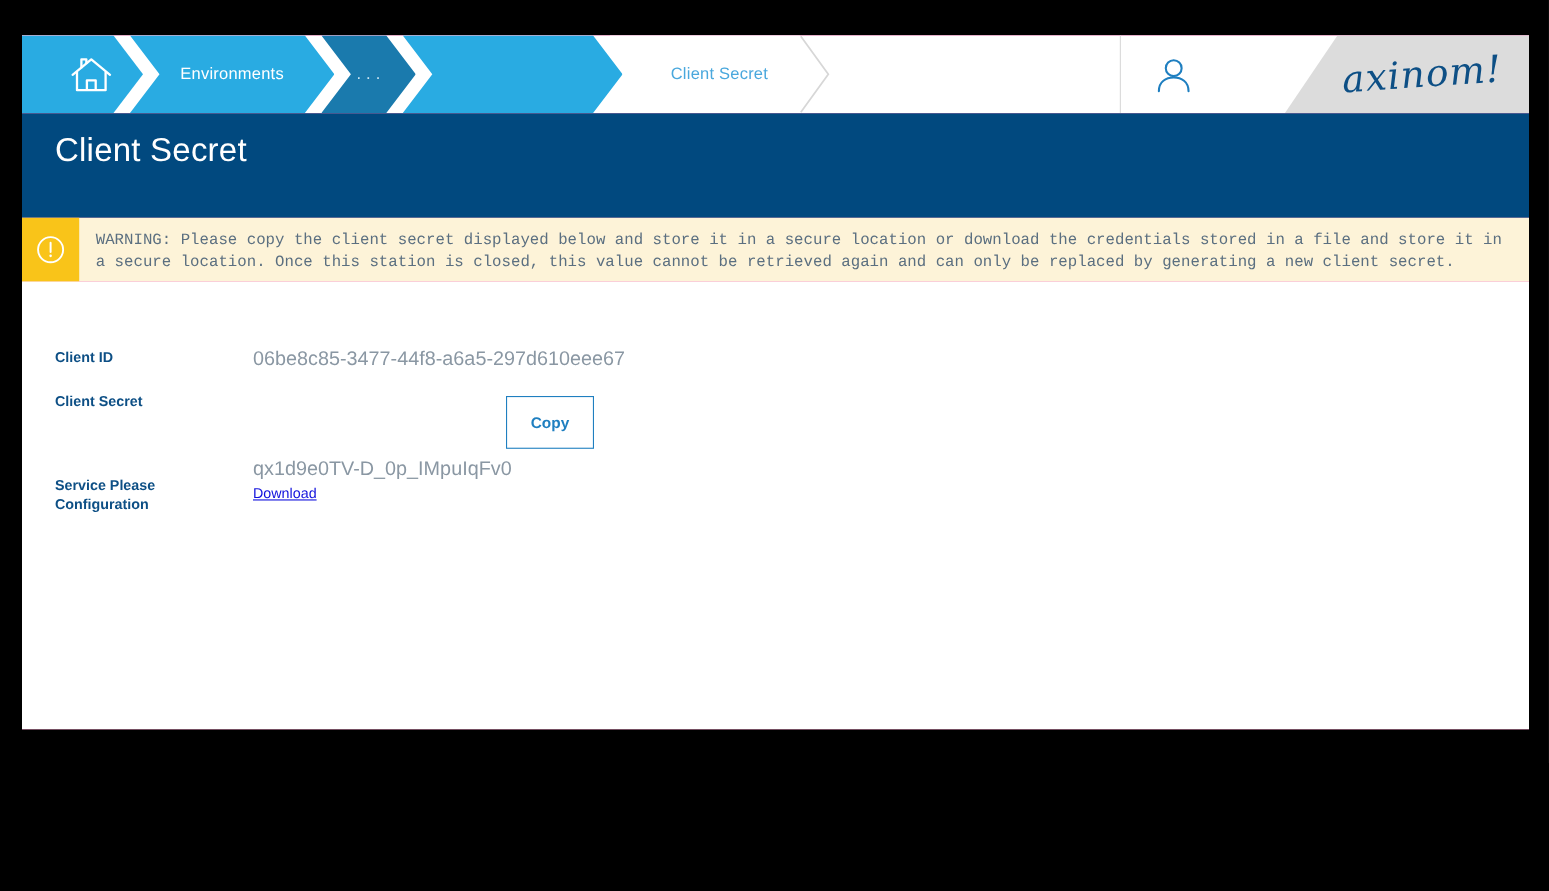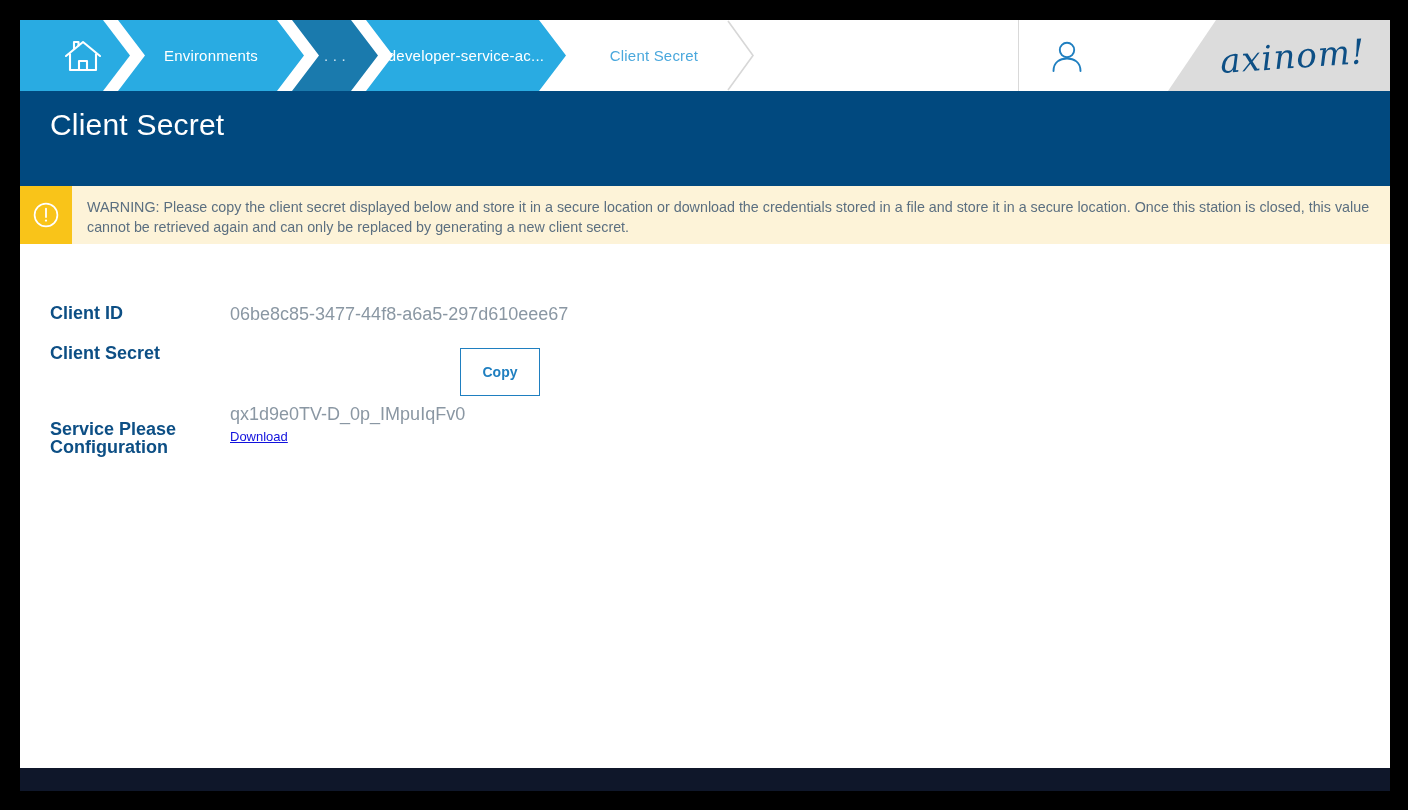--- a/index.html
+++ b/index.html
@@ -11,24 +11,24 @@
     width: 1408px;
     height: 810px;
     overflow: hidden;
     font-family: "Liberation Sans", sans-serif;
   }
 
   
   #app-frame {
     position: absolute;
     left: 20px;
-    top: 20px;
+    top: 32px;
     width: 1370px;
-    height: 771px;
-    background: #0f172a;
+    height: 631px;
+    background: #ec4899;
     overflow: hidden;
   }
 
   
   #breadcrumb-bar {
     position: relative;
     height: 71px;
     background: #ffffff;
     overflow: hidden;
   }
@@ -187,20 +187,21 @@
     letter-spacing: .2px;
   }
 
   
   #warning-banner {
     position: relative;
     height: 58px;
     background: #fdf3d8;
     display: flex;
     align-items: stretch;
+    font-family: Liberation Mono, monospace;
   }
   #warning-icon-box {
     width: 52px;
     background: #f9c419;
     display: flex;
     align-items: center;
     justify-content: center;
     flex: 0 0 52px;
   }
   #warning-text {
@@ -220,21 +221,21 @@
   }
   .form-row {
     position: absolute;
     left: 0;
     width: 100%;
   }
   .form-label {
     position: absolute;
     left: 30px;
     width: 170px;
-    font-size: 18px;
+    font-size: 13px;
     font-weight: bold;
     color: #0d4f85;
     line-height: 18px;
   }
   .form-value {
     position: absolute;
     left: 210px;
     font-size: 18px;
     color: #8a97a3;
     white-space: nowrap;
@@ -300,23 +301,20 @@
         <path d="M14 12 L14 4 L18.5 4 L18.5 8.2" fill="none" stroke="#ffffff" stroke-width="2.1" stroke-linejoin="round"></path>
       </svg>
     </div>
 
     <div class="crumb" id="crumb-environments">
       <span class="crumb-label">Environments</span>
     </div>
     <div class="crumb" id="crumb-dots">
       <span class="crumb-label">. . .</span>
     </div>
-    <div class="crumb" id="crumb-dev">
-      <span class="crumb-label">developer-service-ac...</span>
-    </div>
     <div class="crumb" id="crumb-active">
       <span class="crumb-label">Client Secret</span>
     </div>
 
     <div id="header-right">
       <div id="header-divider"></div>
       <div id="user-icon-wrap">
         <svg width="38" height="38" viewBox="0 0 38 38">
           <circle cx="19" cy="12" r="7.2" fill="none" stroke="#1f7fc0" stroke-width="1.9"></circle>
           <path d="M5.5 33 C5.5 24 12 20.5 19 20.5 C26 20.5 32.5 24 32.5 33" fill="none" stroke="#1f7fc0" stroke-width="1.9" stroke-linecap="round"></path>

